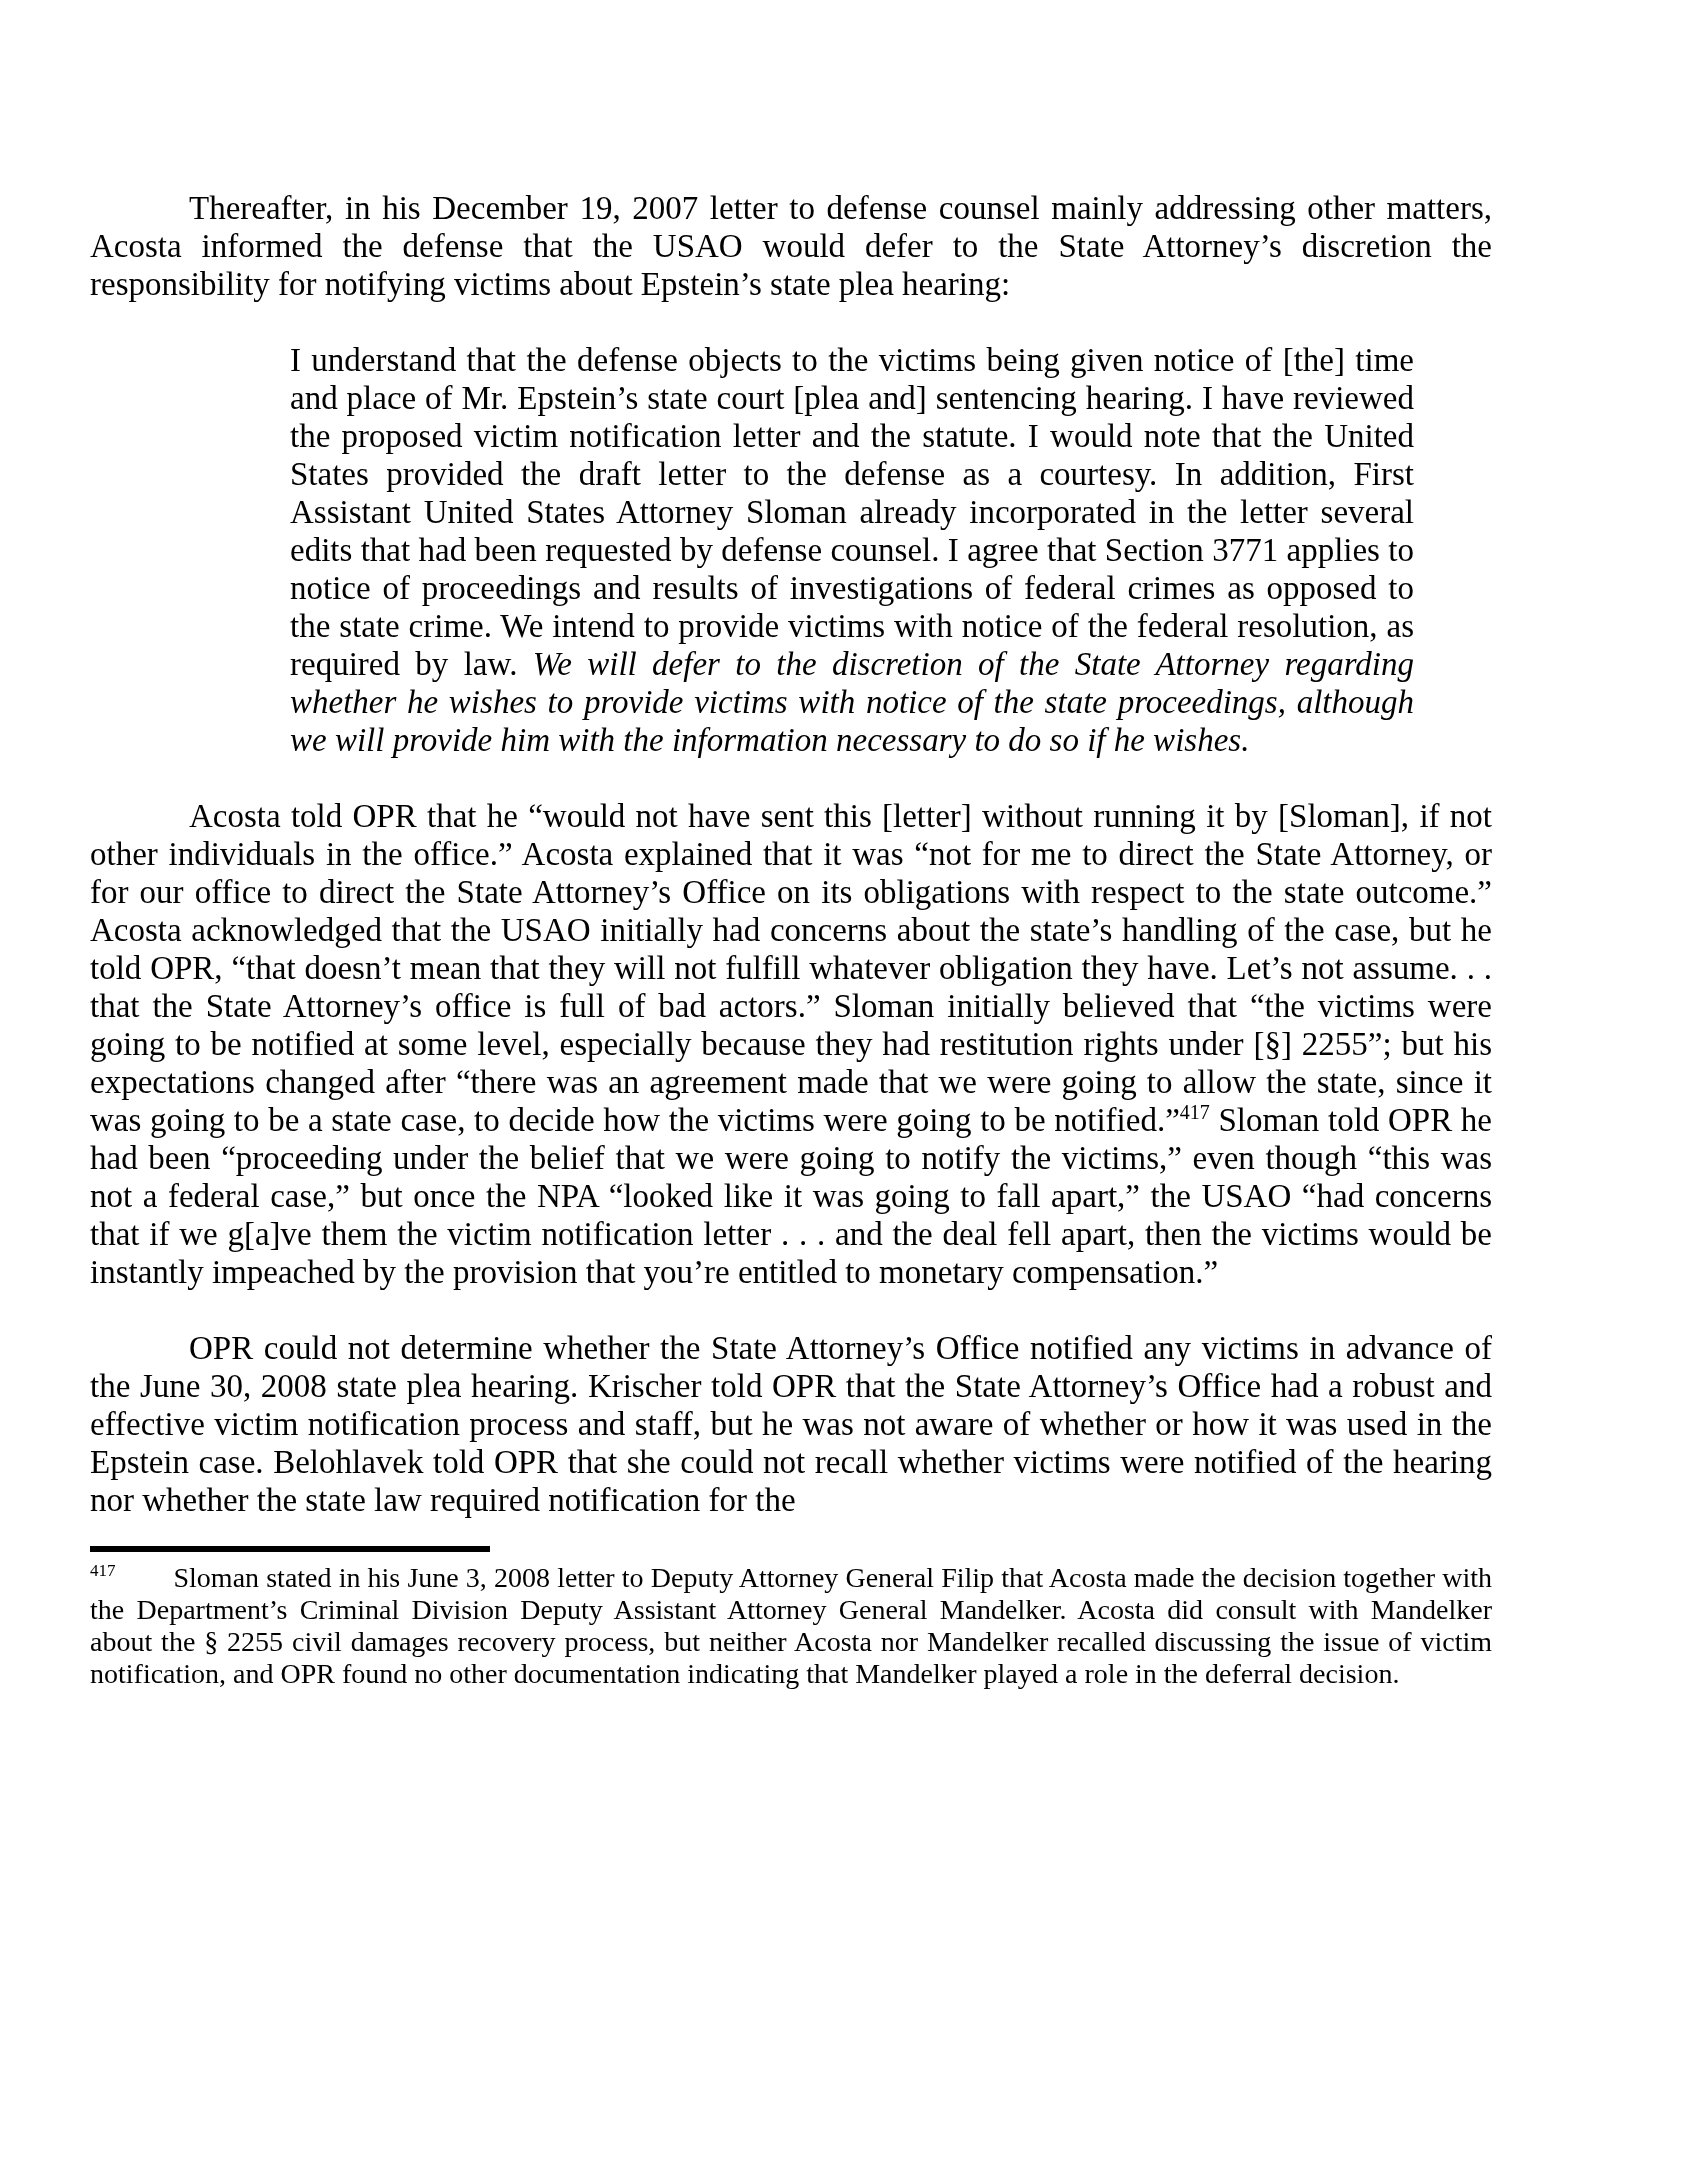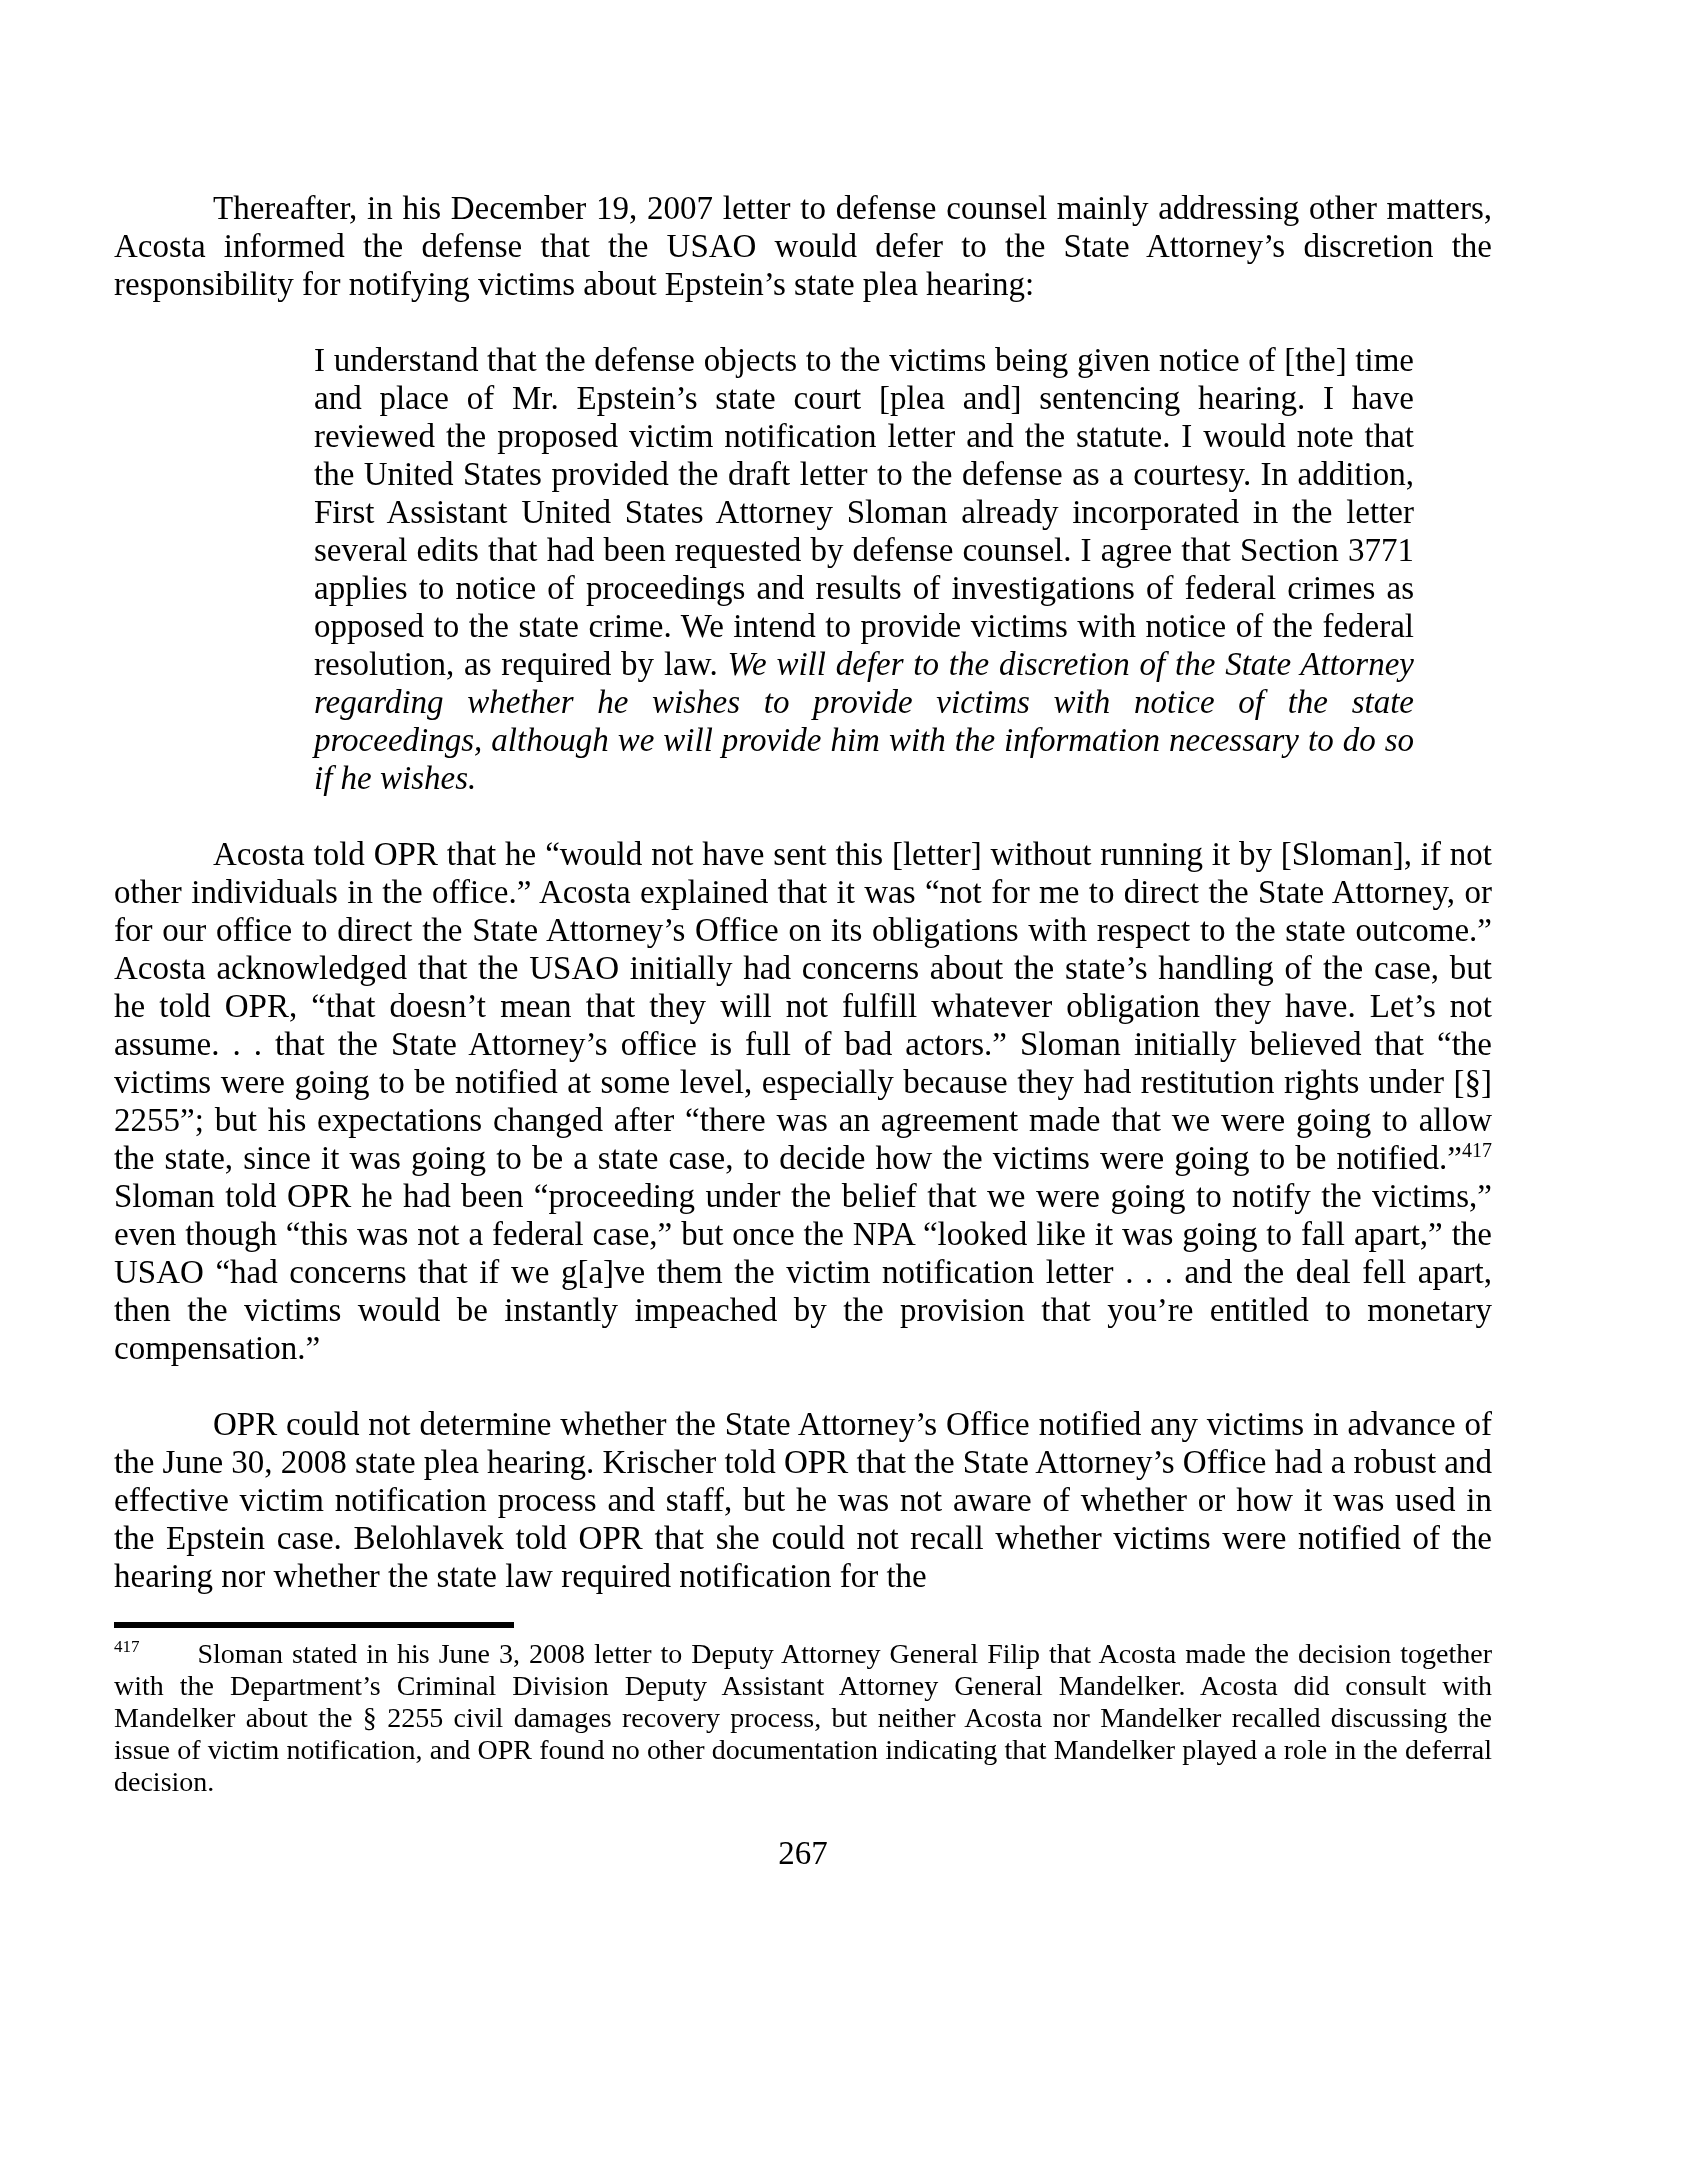--- a/index.html
+++ b/index.html
@@ -7,21 +7,21 @@
     padding: 0;
     background: #888;
   }
   .page {
     position: relative;
     width: 1687px;
     height: 2183px;
     margin: 0 auto;
     background: #ffffff;
     box-sizing: border-box;
-    padding: 189px 195px 0 114px;
+    padding: 189px 195px 0 90px;
     font-family: "Liberation Serif", "DejaVu Serif", serif;
     color: #000000;
     -webkit-font-smoothing: antialiased;
   }
   p { margin: 0; }
   .body-text {
     font-size: 33px;
     line-height: 38px;
     text-align: justify;
   }
@@ -81,16 +81,15 @@
 
 
   <p class="body-text first-indent gap-top"><span>Acosta told OPR that he “would not have sent this [letter] without running it by [Sloman], if not other individuals in the office.”  Acosta explained that it was “not for me to direct the State Attorney, or for our office to direct the State Attorney’s Office on its obligations with respect to the state outcome.”  Acosta acknowledged that the USAO initially had concerns about the state’s handling of the case, but he told OPR, “that doesn’t mean that they will not fulfill whatever obligation they have.  Let’s not assume. . . that the State Attorney’s office is full of bad actors.”  Sloman initially believed that “the victims were going to be notified at some level, especially because they had restitution rights under [§] 2255”; but his expectations changed after “there was an agreement made that we were going to allow the state, since it was going to be a state case, to decide how the victims were going to be notified.”</span><sup class="fn-ref">417</sup><span>  Sloman told OPR he had been “proceeding under the belief that we were going to notify the victims,” even though “this was not a federal case,” but once the NPA “looked like it was going to fall apart,” the USAO “had concerns that if we g[a]ve them the victim notification letter . . . and the deal fell apart, then the victims would be instantly impeached by the provision that you’re entitled to monetary compensation.”</span></p>
 
   <p class="body-text first-indent gap-top">OPR could not determine whether the State Attorney’s Office notified any victims in advance of the June 30, 2008 state plea hearing.  Krischer told OPR that the State Attorney’s Office had a robust and effective victim notification process and staff, but he was not aware of whether or how it was used in the Epstein case.  Belohlavek told OPR that she could not recall whether victims were notified of the hearing nor whether the state law required notification for the</p>
 
   <div class="footnote-rule"></div>
 
   <p class="footnote"><sup class="fn-num">417</sup><span>Sloman stated in his June 3, 2008 letter to Deputy Attorney General Filip that Acosta made the decision together with the Department’s Criminal Division Deputy Assistant Attorney General Mandelker.  Acosta did consult with Mandelker about the § 2255 civil damages recovery process, but neither Acosta nor Mandelker recalled discussing the issue of victim notification, and OPR found no other documentation indicating that Mandelker played a role in the deferral decision.</span></p>
 
-  <div class="page-number">267</div>
 
 </div>
 
 
 </body></html>

